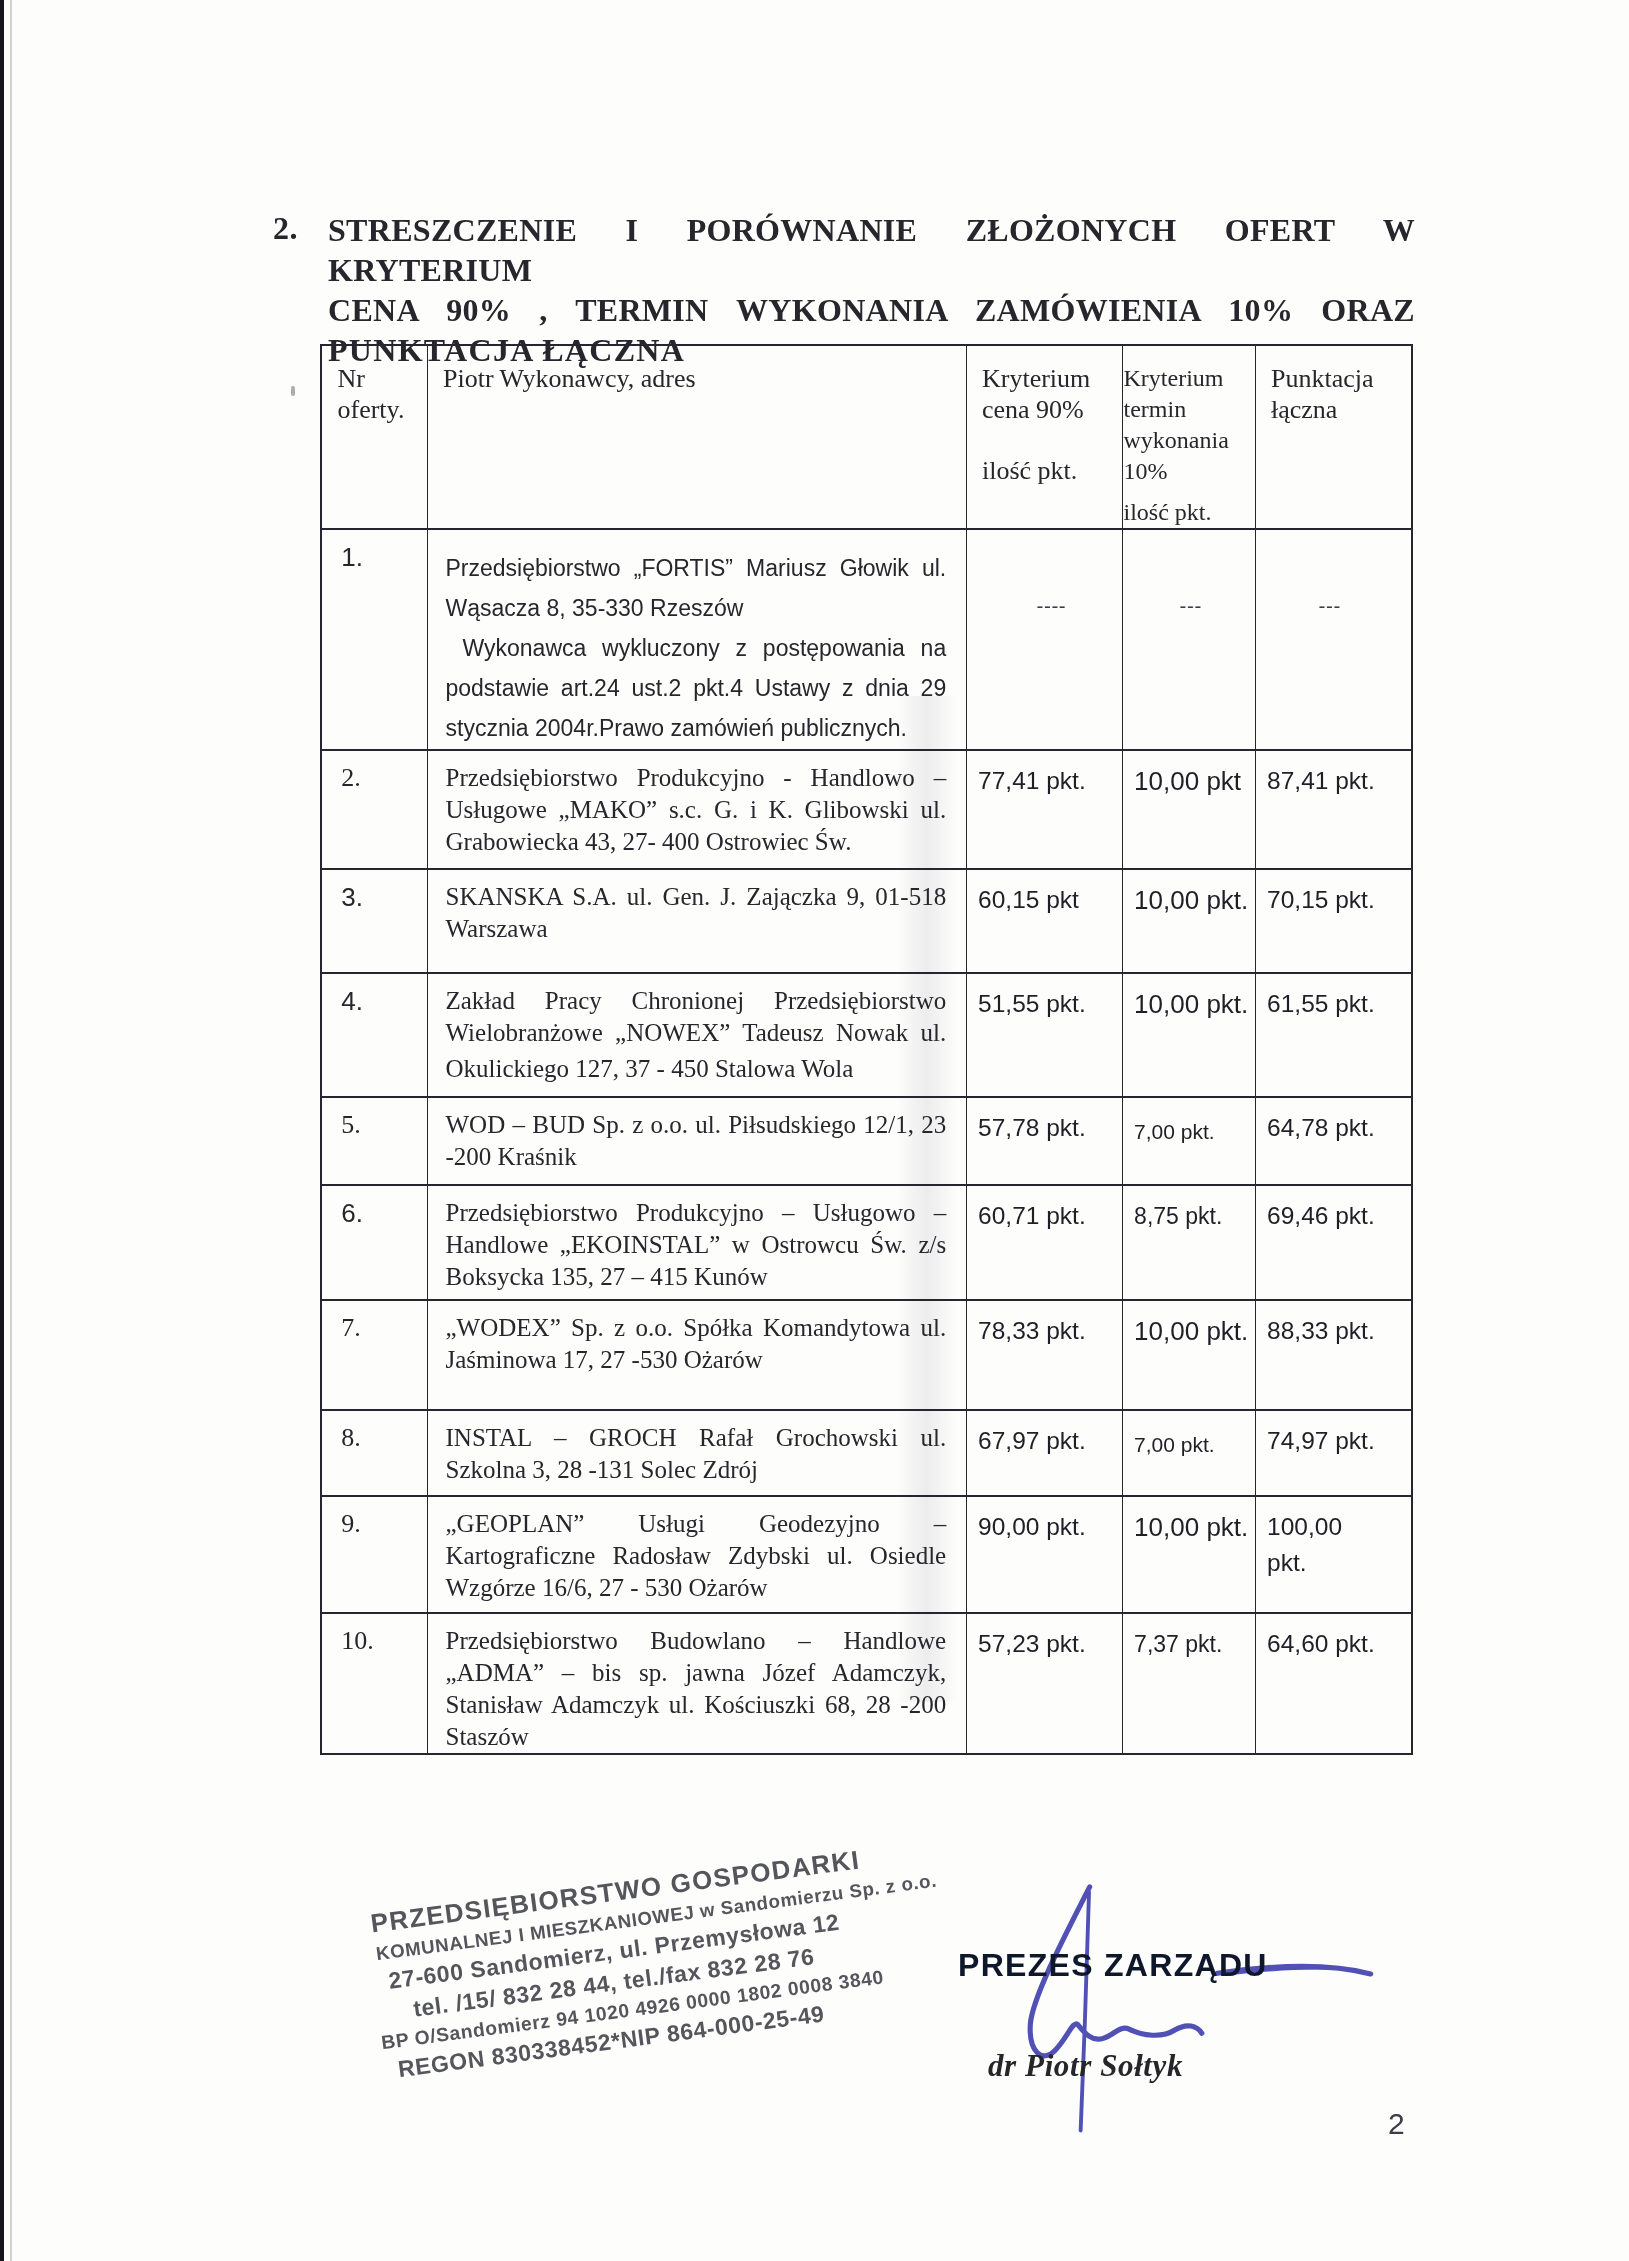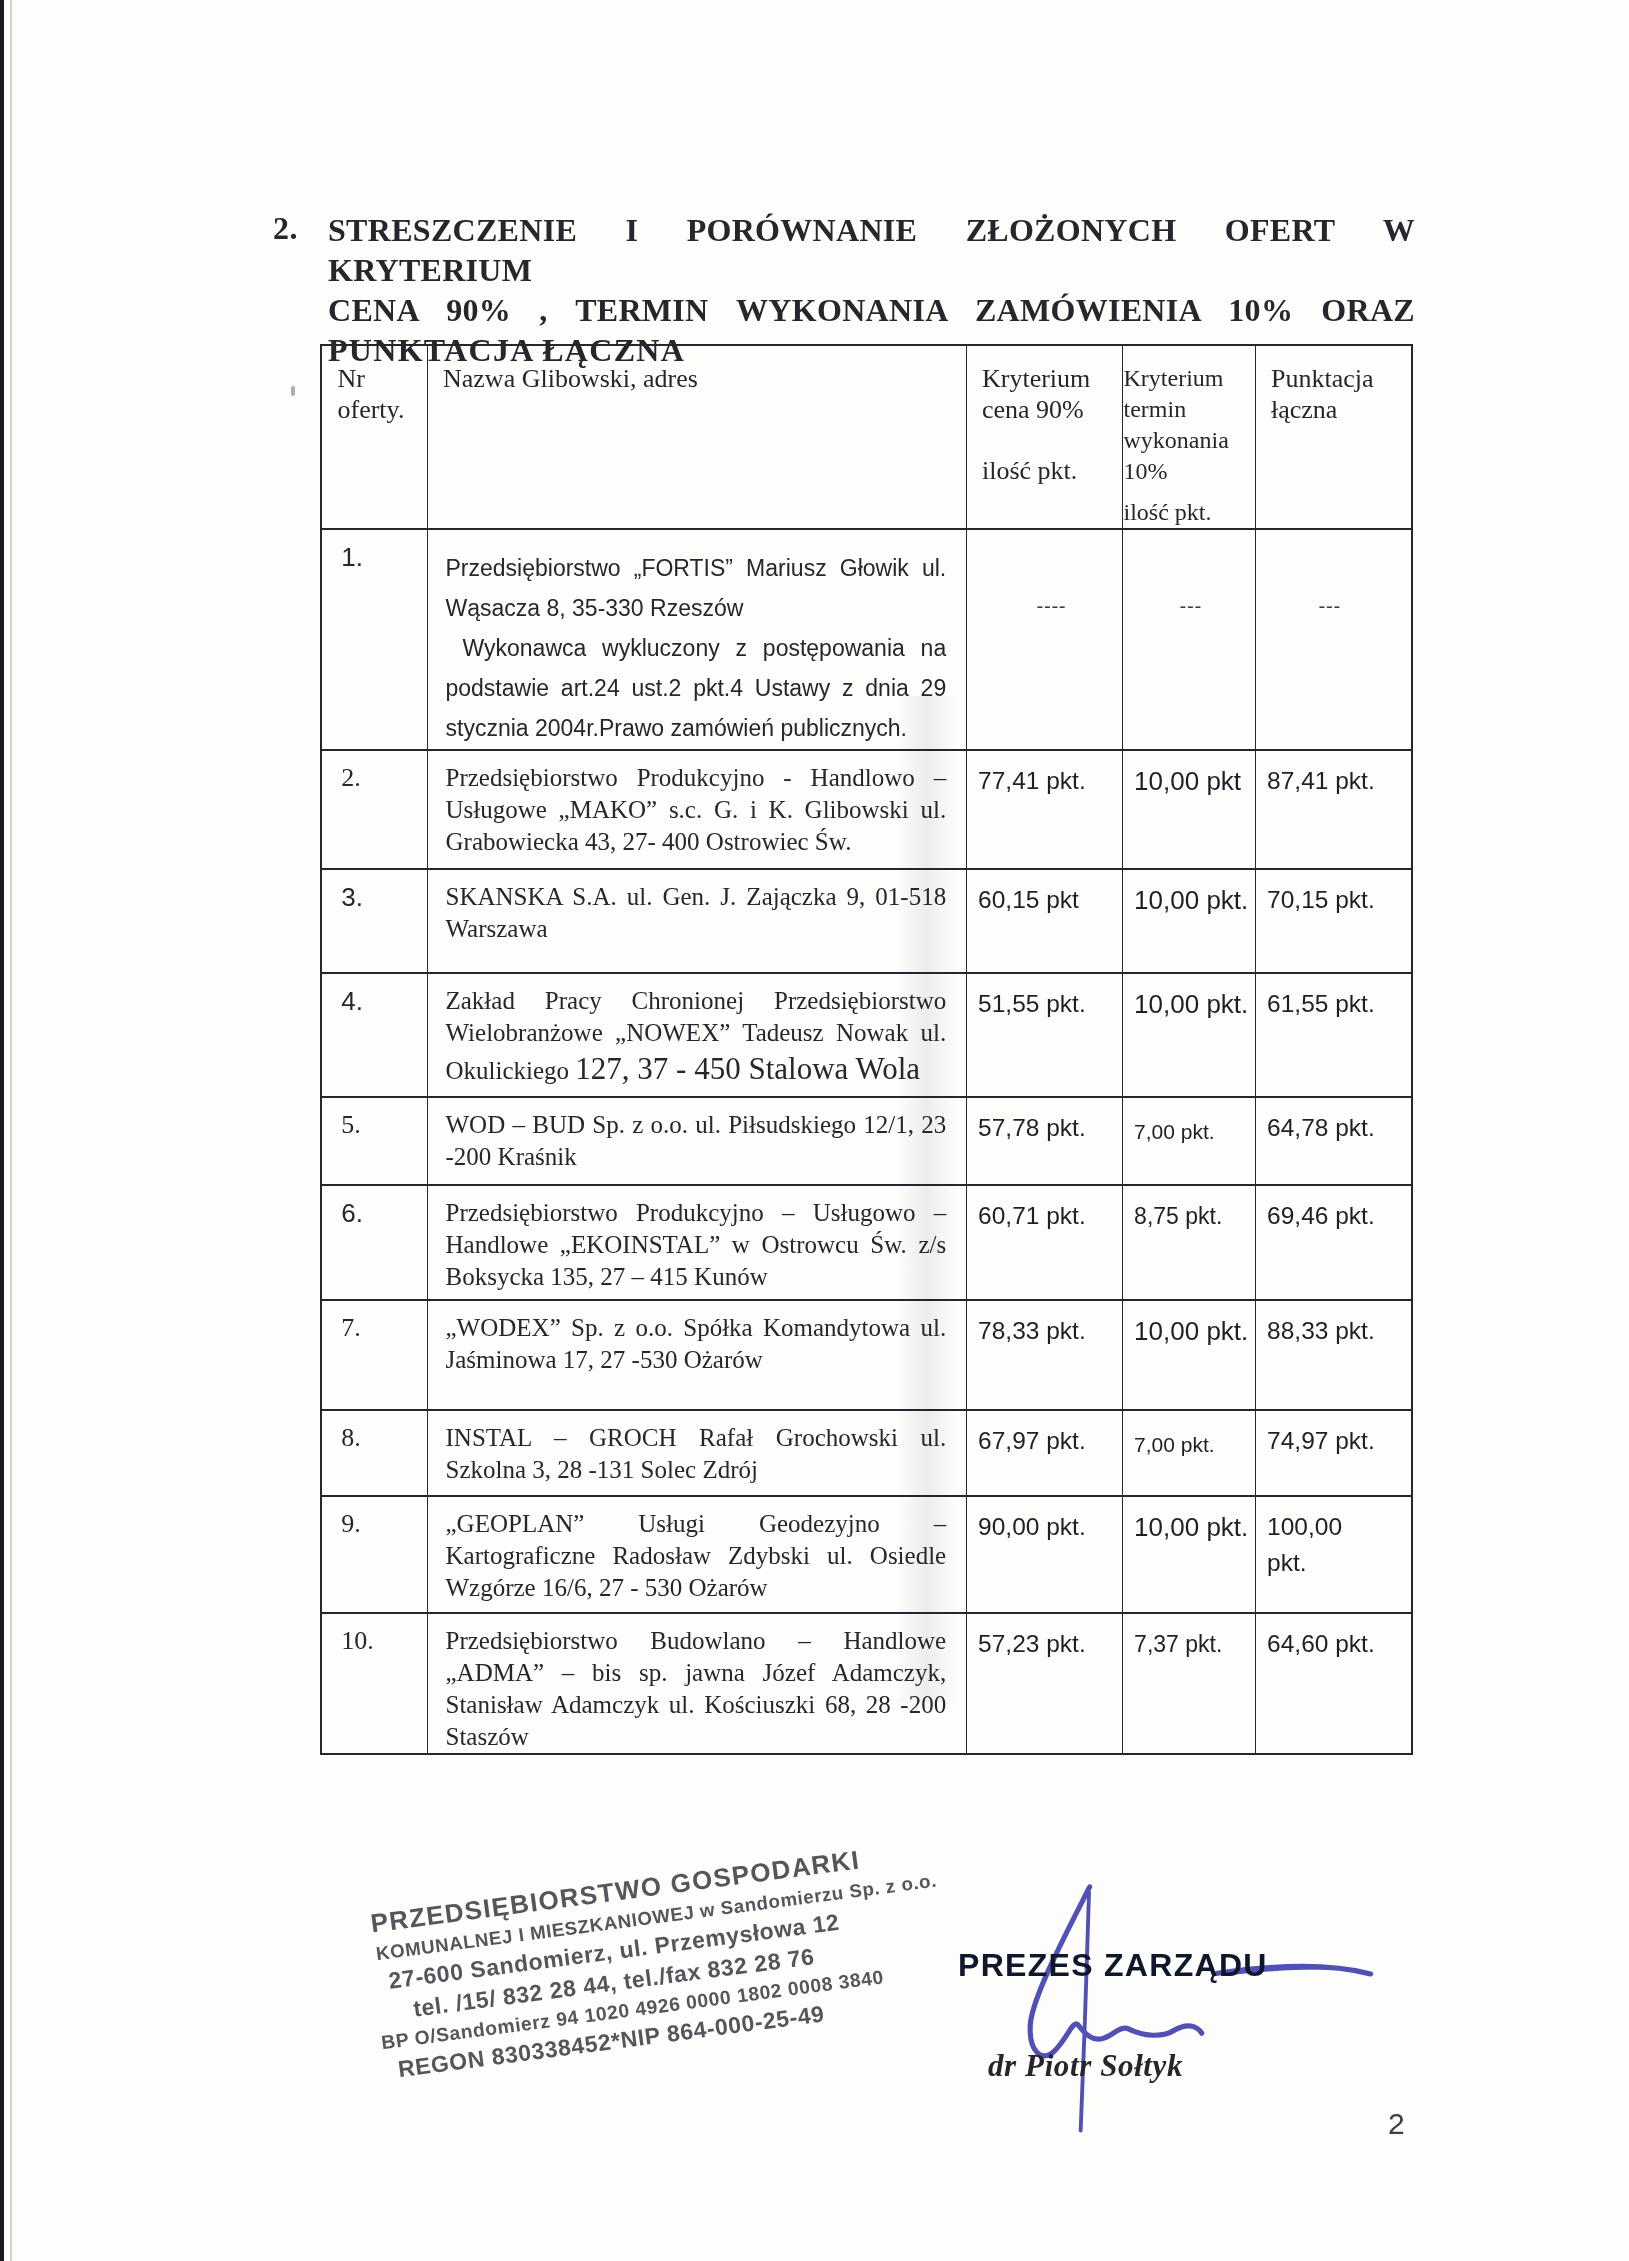--- a/index.html
+++ b/index.html
@@ -33,21 +33,21 @@
   .hcell.h-term{font-size:24px;padding-left:1px;}
   .gap-c{margin-top:30px;}
   .gap-t{margin-top:10.3px;}
 
   .c-nr{font-size:26px;padding:11.6px 3.9px 0 19.3px;}
   .c-name{font-size:25px;line-height:32px;text-align:justify;padding:10.3px 19.3px 0 18px;}
   .c-name p{margin:0;}
   .c-name .note{text-indent:17px;}
   .sans-n{font-family:"Liberation Sans","DejaVu Sans",sans-serif;font-size:23px;line-height:40px;padding-top:18px;}
   .n-sans{font-family:"Liberation Sans","DejaVu Sans",sans-serif;}
-  .big{font-size:31px;line-height:39px;}
+  .big{font-size:25px;line-height:39px;}
 
   .c-val,.c-term,.c-sum{font-family:"Liberation Sans","DejaVu Sans",sans-serif;
       font-size:24.5px;line-height:36px;color:#1f1f27;padding:11.6px 5.2px 0 11.6px;}
   .c-term{font-size:26px;}
   .t-one{font-size:23px;}
   .t-sm{font-size:21px;padding-top:15.5px;}
   .p-wrap{padding-right:52px;}
 
   .dash{font-family:"Liberation Sans","DejaVu Sans",sans-serif;font-size:20.6px;letter-spacing:0.6px;color:#3c3c44;}
   .d-c{padding:64px 0 0 70px;}
@@ -97,21 +97,21 @@
     <colgroup>
       <col class="w-nr">
         <col class="w-name">
         <col class="w-cena">
         <col class="w-term">
         <col class="w-sum">
     </colgroup>
     <tbody>
       <tr class="rh-head">
         <td class="hcell">Nr oferty.</td>
-        <td class="hcell">Nazwa Glibowski, adres</td>
+        <td class="hcell">Piotr Wykonawcy, adres</td>
         <td class="hcell">
           <div>Kryterium cena 90%</div>
           <div class="gap-c">ilość pkt.</div>
         </td>
         <td class="hcell h-term">
           <div>Kryterium termin wykonania 10%</div>
           <div class="gap-t">ilość pkt.</div>
         </td>
         <td class="hcell">Punktacja łączna</td>
       </tr>

